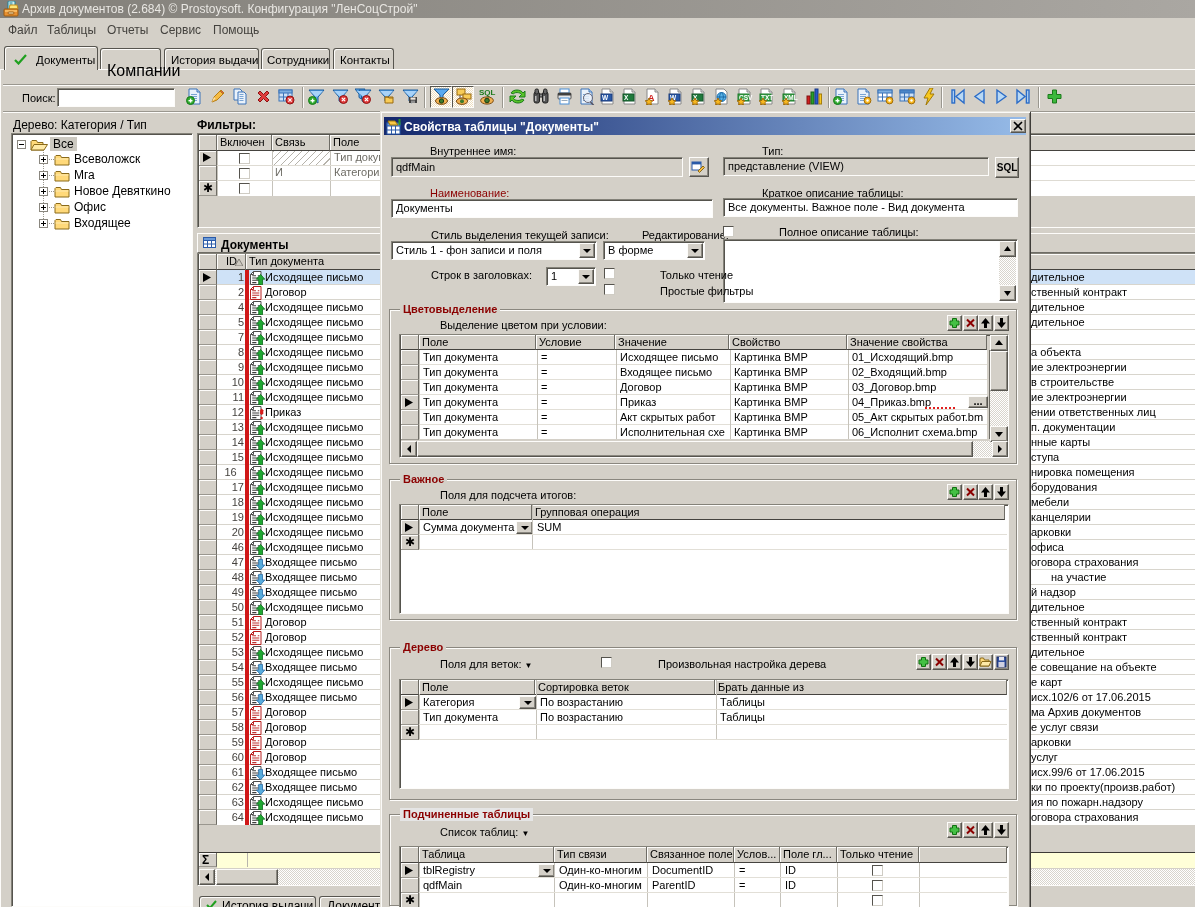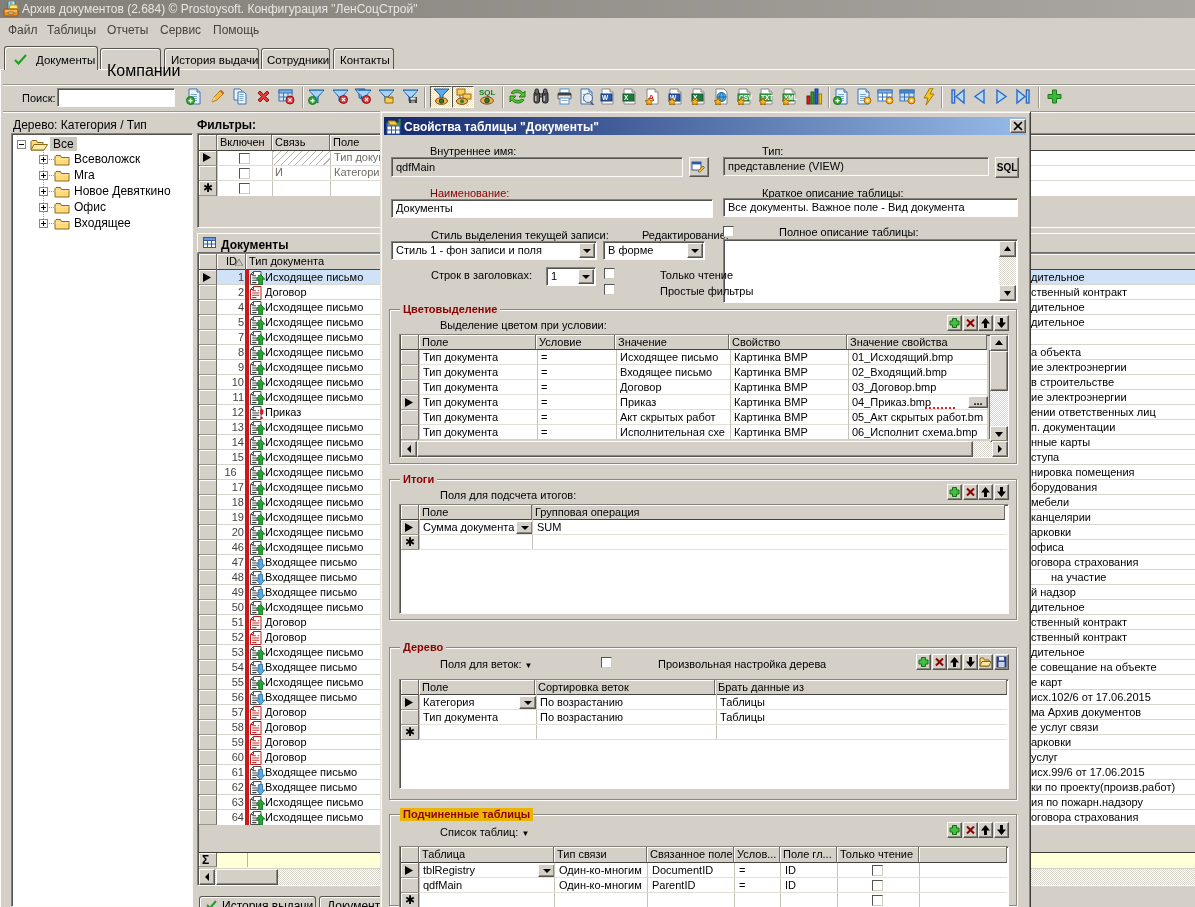--- a/index.html
+++ b/index.html
@@ -964,21 +964,21 @@
 <div class="a rais" style="left:990px;top:351px;width:18px;height:40px;z-index:13;"></div>
 <div class="a dither" style="left:401px;top:441px;width:607px;height:16px;z-index:12;"></div>
 <div class="a rais" style="left:401px;top:441px;width:16px;height:16px;z-index:13;"><svg width="14" height="14" viewBox="0 0 14 14">
       <path d="M9 3 L5 7 L9 11 Z" fill="#000"></path>
     </svg></div>
 <div class="a rais" style="left:992px;top:441px;width:16px;height:16px;z-index:13;"><svg width="14" height="14" viewBox="0 0 14 14">
       <path d="M5 3 L9 7 L5 11 Z" fill="#000"></path>
     </svg></div>
 <div class="a rais" style="left:417px;top:441px;width:556px;height:16px;z-index:13;"></div>
 <div class="a etch" style="left:389px;top:479px;width:628px;height:141px;z-index:11;"></div>
-<div class="a lbl" style="left:400px;top:473px;height:13px;background:#d4d0c8;padding:0 3px;font-weight:bold;color:#8b0000;z-index:12;">Итоги</div>
+<div class="a lbl" style="left:400px;top:473px;height:13px;background:#d4d0c8;padding:0 3px;font-weight:bold;color:#8b0000;z-index:12;">Важное</div>
 <div class="a lbl " style="left:402px;top:489px;height:13px;z-index:11;">Поля для подсчета итогов:</div>
 <div class="a rais" style="left:947px;top:484px;width:15px;height:16px;z-index:12;text-align:center;"><svg width="13" height="14" viewBox="0 0 13 14">
       <path d="M4.5 2.5 L8.5 2.5 L8.5 5 L11 5 L11 9 L8.5 9 L8.5 11.5 L4.5 11.5 L4.5 9 L2 9 L2 5 L4.5 5 Z" fill="#44c044" stroke="#107010"></path>
     </svg></div>
 <div class="a rais" style="left:962.6px;top:484px;width:15px;height:16px;z-index:12;text-align:center;"><svg width="13" height="14" viewBox="0 0 13 14">
       <path d="M3 3.5 L10 10.5 M10 3.5 L3 10.5" stroke="#8b0000" stroke-width="2"></path>
     </svg></div>
 <div class="a rais" style="left:978.2px;top:484px;width:15px;height:16px;z-index:12;text-align:center;"><svg width="13" height="14" viewBox="0 0 13 14">
       <path d="M6.5 2 L11 7.5 L8 7.5 L8 12 L5 12 L5 7.5 L2 7.5 Z" fill="#000"></path>
     </svg></div>
@@ -1047,21 +1047,21 @@
 <div class="a" style="left:540px;top:711px;height:13px;z-index:12;line-height:13px;">По возрастанию</div>
 <div class="a" style="left:720px;top:711px;height:13px;z-index:12;line-height:13px;">Таблицы</div>
 <div class="a selc" style="left:401px;top:725px;width:18px;height:15px;z-index:12;"><span style="font-size:12px;margin-left:4px;">✱</span></div>
 <div class="a" style="left:419px;top:694px;width:1px;height:46px;background:#c6c3bb;z-index:12;"></div>
 <div class="a" style="left:536px;top:680px;width:1px;height:60px;background:#c6c3bb;z-index:12;"></div>
 <div class="a" style="left:716px;top:680px;width:1px;height:60px;background:#c6c3bb;z-index:12;"></div>
 <div class="a" style="left:419px;top:709px;width:588px;height:1px;background:#e2dfd7;z-index:12;"></div>
 <div class="a" style="left:419px;top:724px;width:588px;height:1px;background:#e2dfd7;z-index:12;"></div>
 <div class="a" style="left:419px;top:739px;width:588px;height:1px;background:#e2dfd7;z-index:12;"></div>
 <div class="a etch" style="left:389px;top:814px;width:628px;height:92px;z-index:11;"></div>
-<div class="a lbl" style="left:400px;top:808px;height:13px;background:#eab308;padding:0 3px;font-weight:bold;color:#8b0000;z-index:12;">Подчиненные таблицы</div>
+<div class="a lbl" style="left:400px;top:808px;height:13px;background:#e5e5e5;padding:0 3px;font-weight:bold;color:#8b0000;z-index:12;">Подчиненные таблицы</div>
 <div class="a lbl " style="left:402px;top:826px;height:13px;z-index:11;">Список таблиц: <span style="font-size:8px;">▼</span></div>
 <div class="a rais" style="left:947px;top:822px;width:15px;height:16px;z-index:12;text-align:center;"><svg width="13" height="14" viewBox="0 0 13 14">
       <path d="M4.5 2.5 L8.5 2.5 L8.5 5 L11 5 L11 9 L8.5 9 L8.5 11.5 L4.5 11.5 L4.5 9 L2 9 L2 5 L4.5 5 Z" fill="#44c044" stroke="#107010"></path>
     </svg></div>
 <div class="a rais" style="left:962.6px;top:822px;width:15px;height:16px;z-index:12;text-align:center;"><svg width="13" height="14" viewBox="0 0 13 14">
       <path d="M3 3.5 L10 10.5 M10 3.5 L3 10.5" stroke="#8b0000" stroke-width="2"></path>
     </svg></div>
 <div class="a rais" style="left:978.2px;top:822px;width:15px;height:16px;z-index:12;text-align:center;"><svg width="13" height="14" viewBox="0 0 13 14">
       <path d="M6.5 2 L11 7.5 L8 7.5 L8 12 L5 12 L5 7.5 L2 7.5 Z" fill="#000"></path>
     </svg></div>

